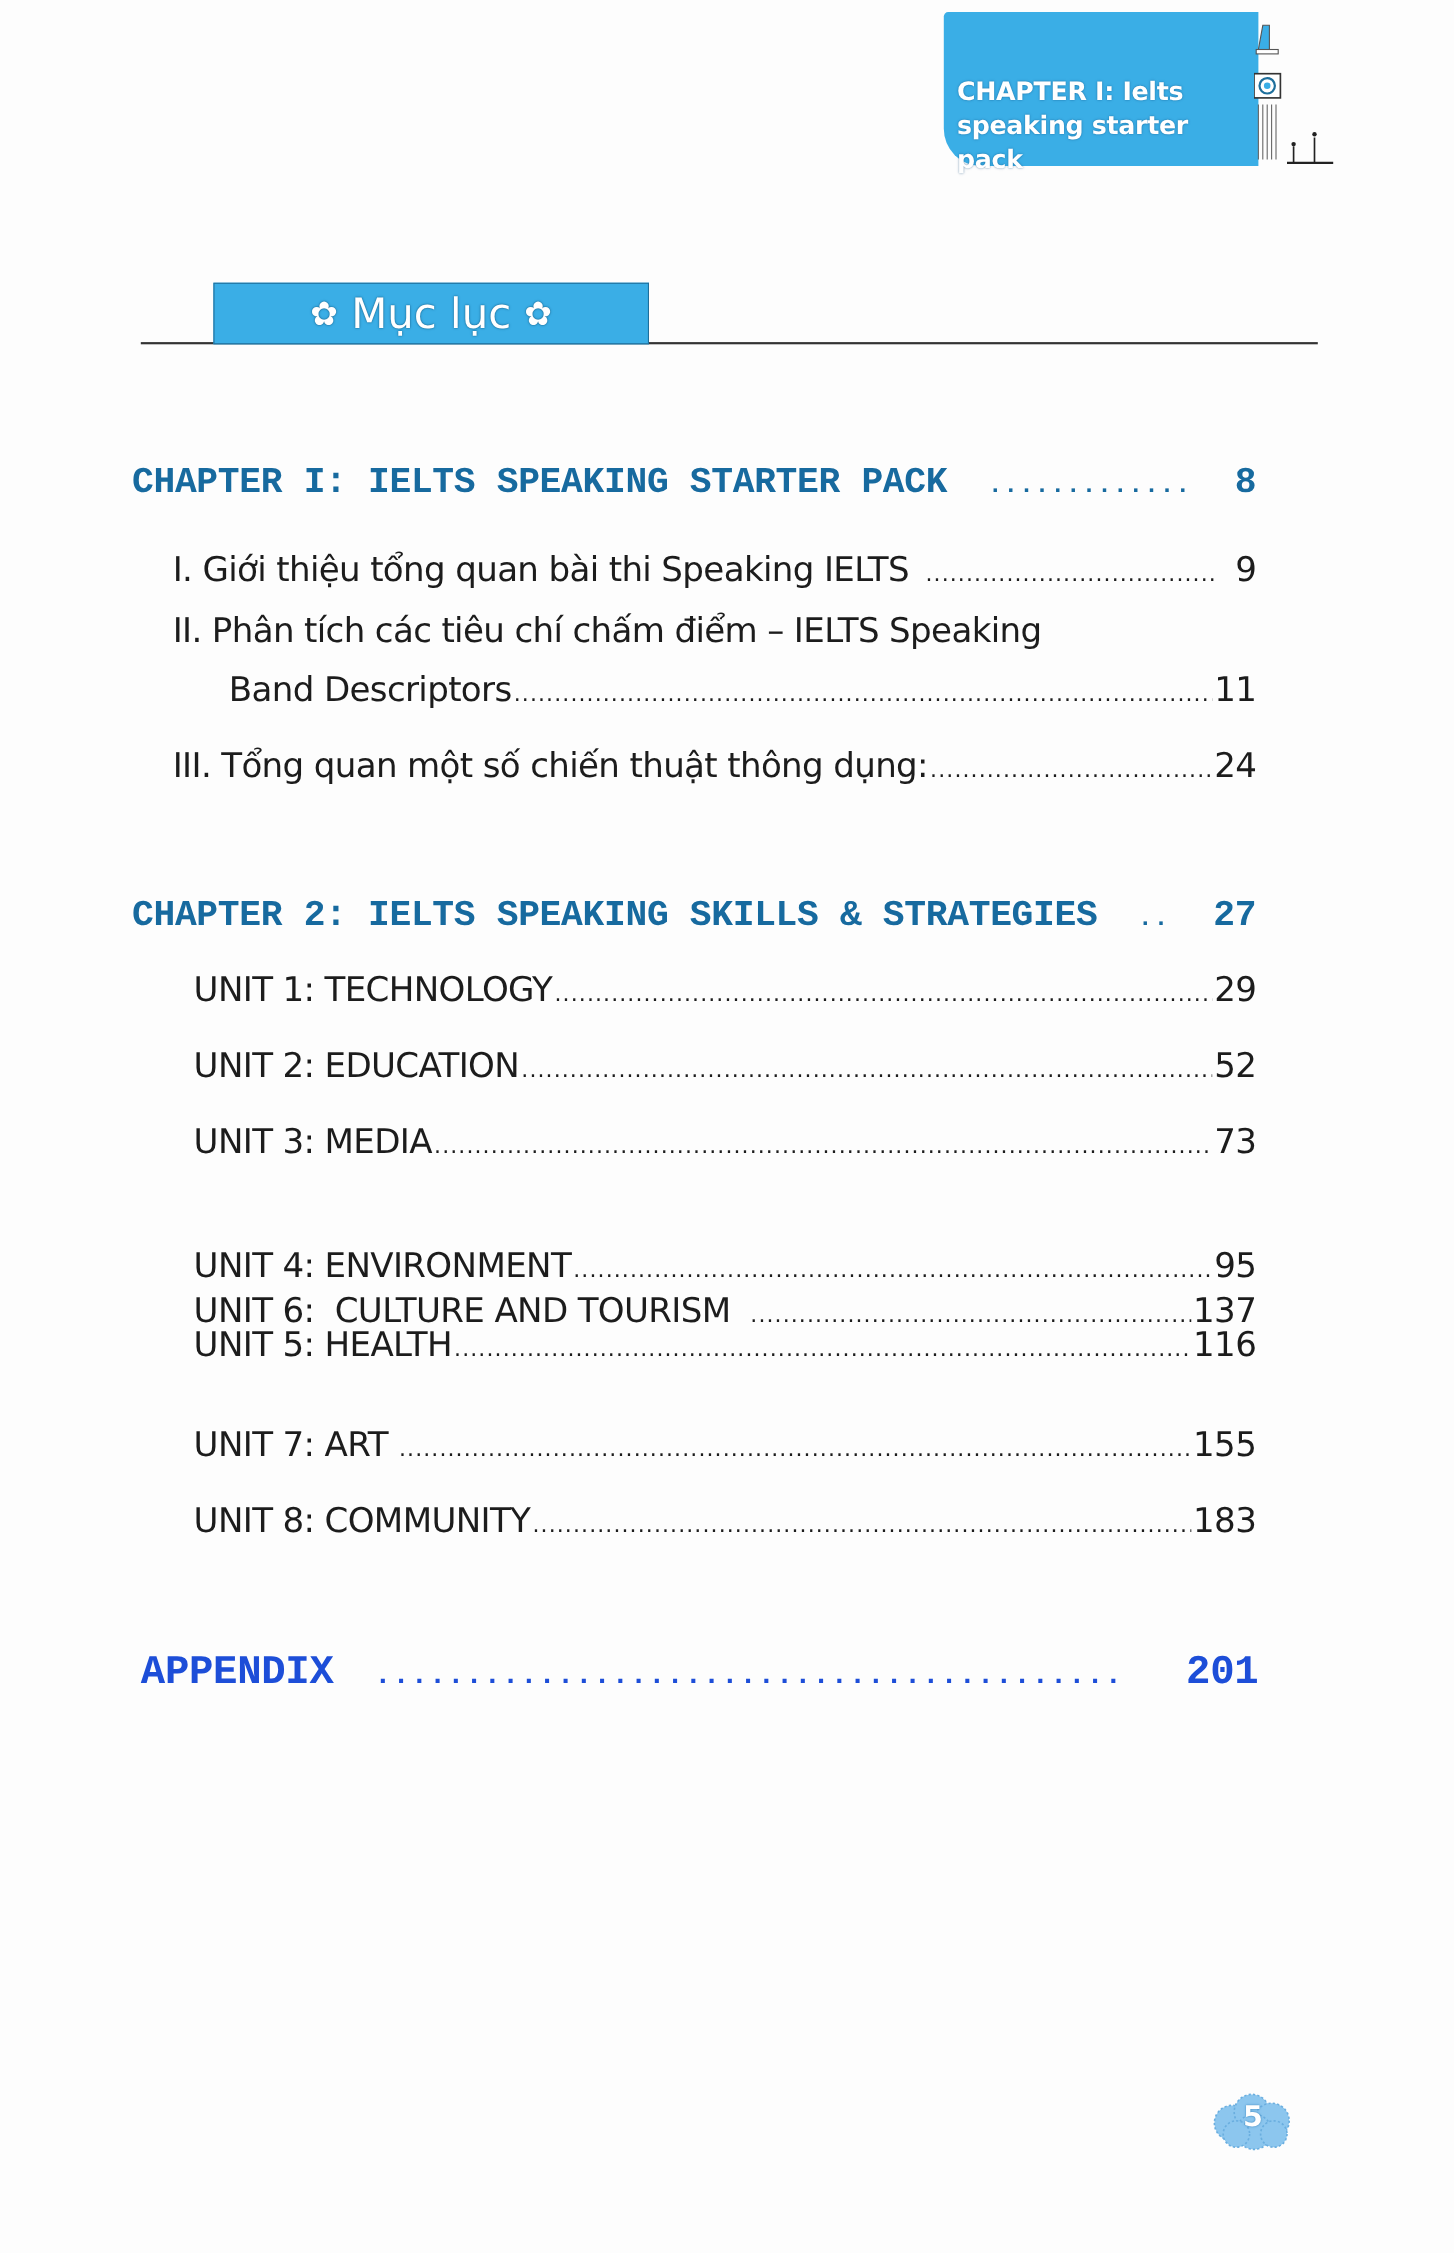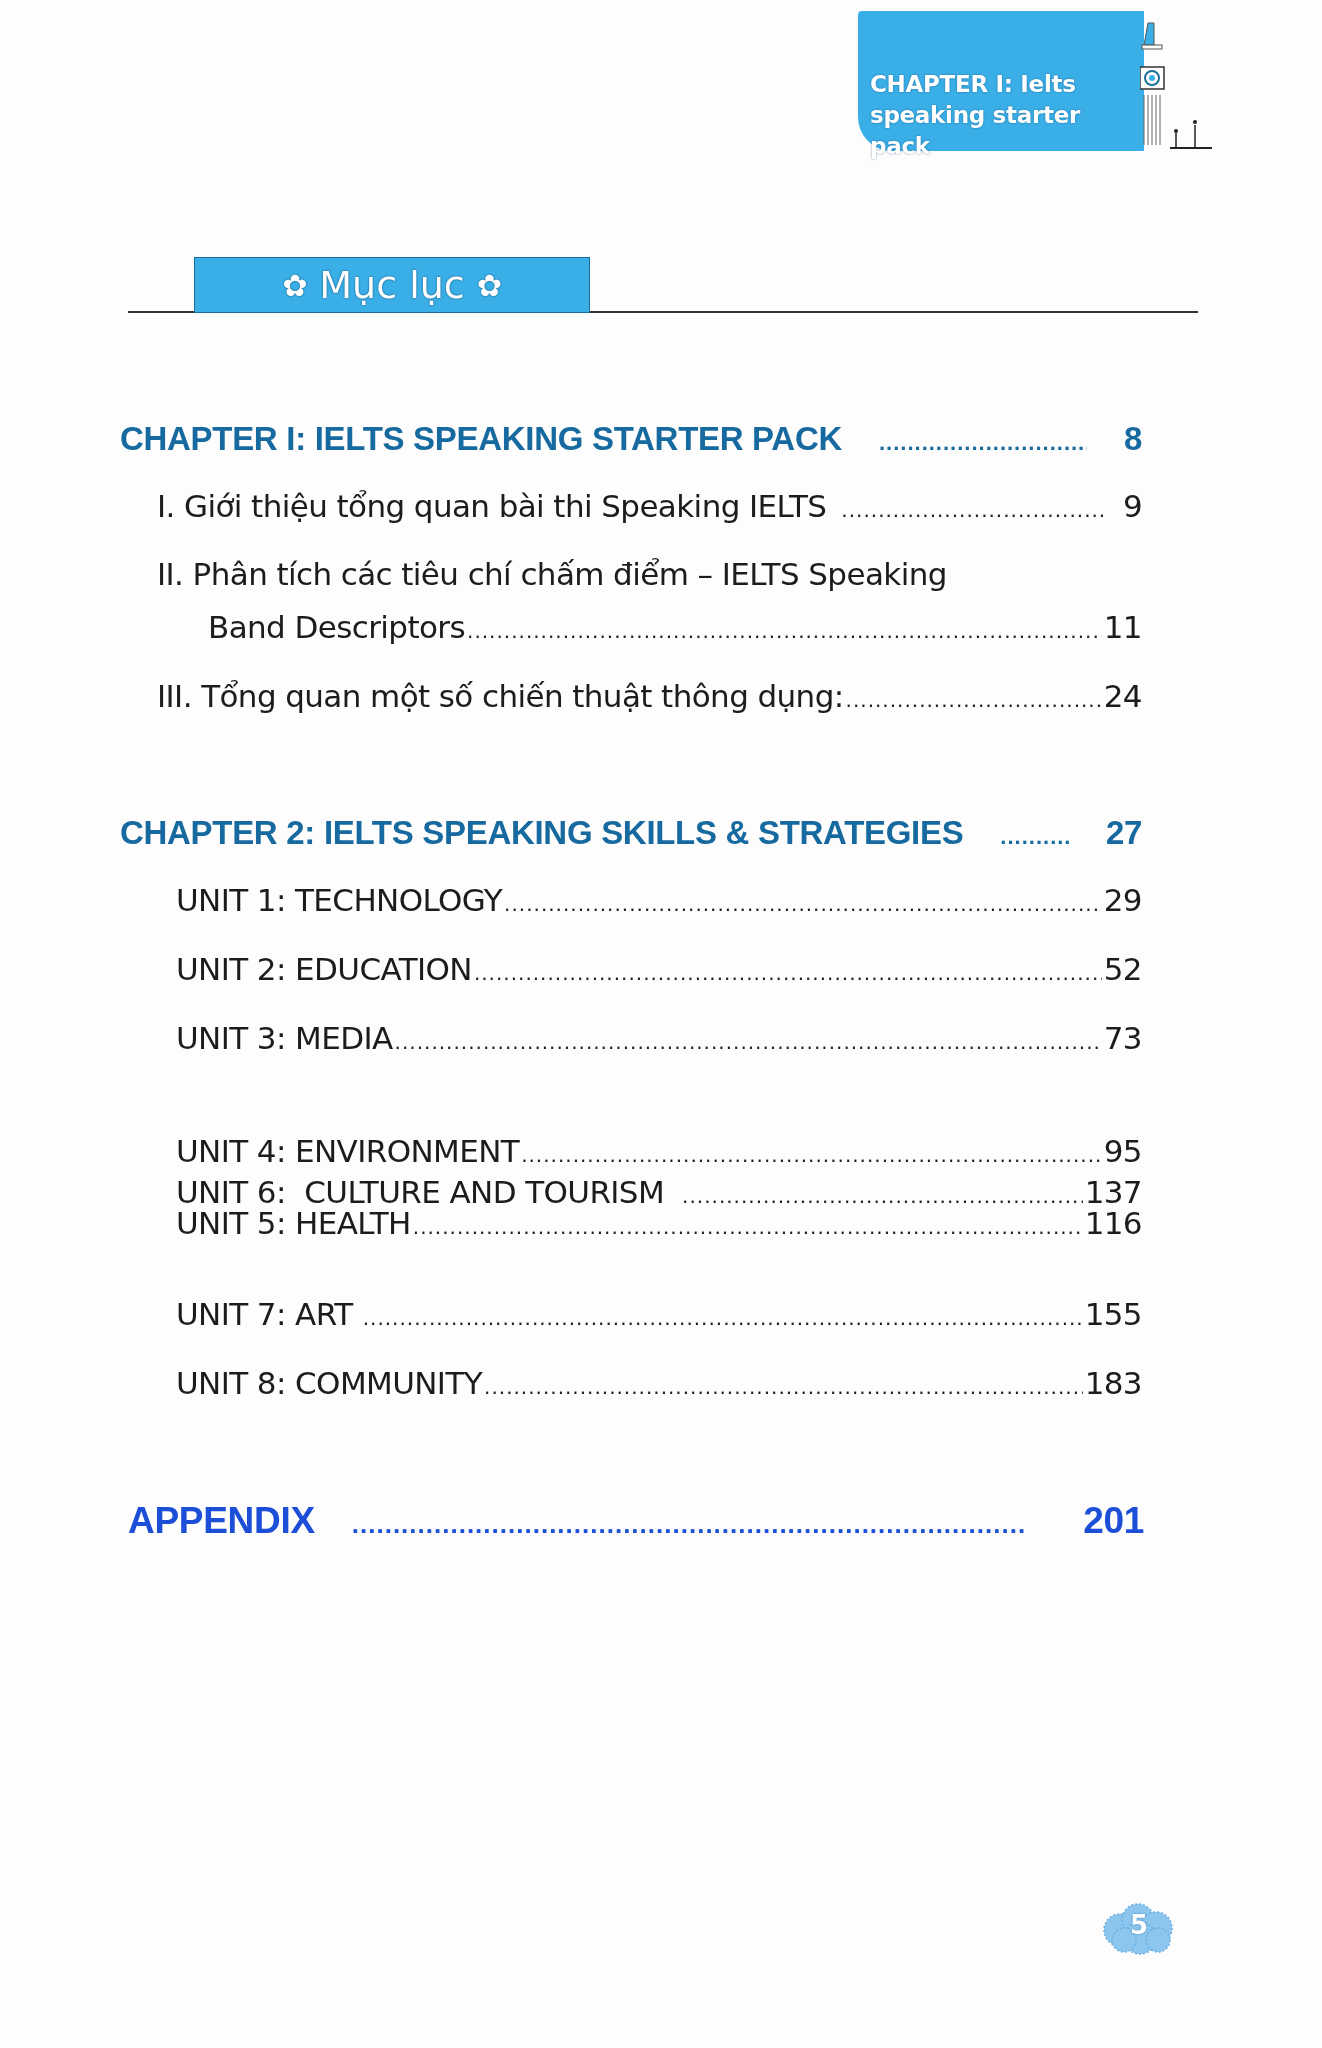--- a/index.html
+++ b/index.html
@@ -38,21 +38,21 @@
   }
   .entry .label { flex: 0 0 auto; }
   .entry .dots {
     flex: 1 1 auto; overflow: hidden; margin: 0 2px; letter-spacing: 1px;
   }
   .entry .dots::before {
     content: "....................................................................................................................................................................................................................................";
   }
   .entry .page { flex: 0 0 auto; }
   .chapter {
-    font-family: Liberation Sans, sans-serif; font-weight: bold; color: #176a9f;
+    font-family: Liberation Mono, monospace; font-weight: bold; color: #176a9f;
     font-size: 33px; left: 120px; width: 1022px; letter-spacing: -0.3px; gap: 35px;
   }
   .sub {
     font-family: "DejaVu Sans", sans-serif; color: #1c1c1c; font-size: 31px;
     letter-spacing: -0.6px;
   }
   .sub .dots { font-size: 20px; }
   .chapter .dots { font-size: 22px; }
   .appendix { color: #1d4ed8; font-size: 37px; left: 128px; width: 1016px; }
   .appendix .dots { font-size: 26px; font-weight: bold; }
@@ -101,21 +101,21 @@
     <span>Mục lục</span>
     <span class="flower">✿</span>
   </div>
 </div>
 
 <div class="entry chapter" style="top:420px;">
   <span class="label">CHAPTER I: IELTS SPEAKING STARTER PACK</span>
   <span class="dots"></span>
   <span class="page">8</span>
 </div>
-<div class="entry sub" style="top:488px; left:157px; width:985px;gap:13px;">
+<div class="entry sub" style="top:500px; left:157px; width:985px;gap:13px;">
   <span class="label">I. Giới thiệu tổng quan bài thi Speaking IELTS</span>
   <span class="dots"></span>
   <span class="page">9</span>
 </div>
 <div class="entry sub" style="top:556px; left:157px; width:985px;">
   <span class="label">II. Phân tích các tiêu chí chấm điểm – IELTS Speaking</span>
 </div>
 <div class="entry sub" style="top:609px; left:208px; width:934px;">
   <span class="label">Band Descriptors</span>
   <span class="dots"></span>

